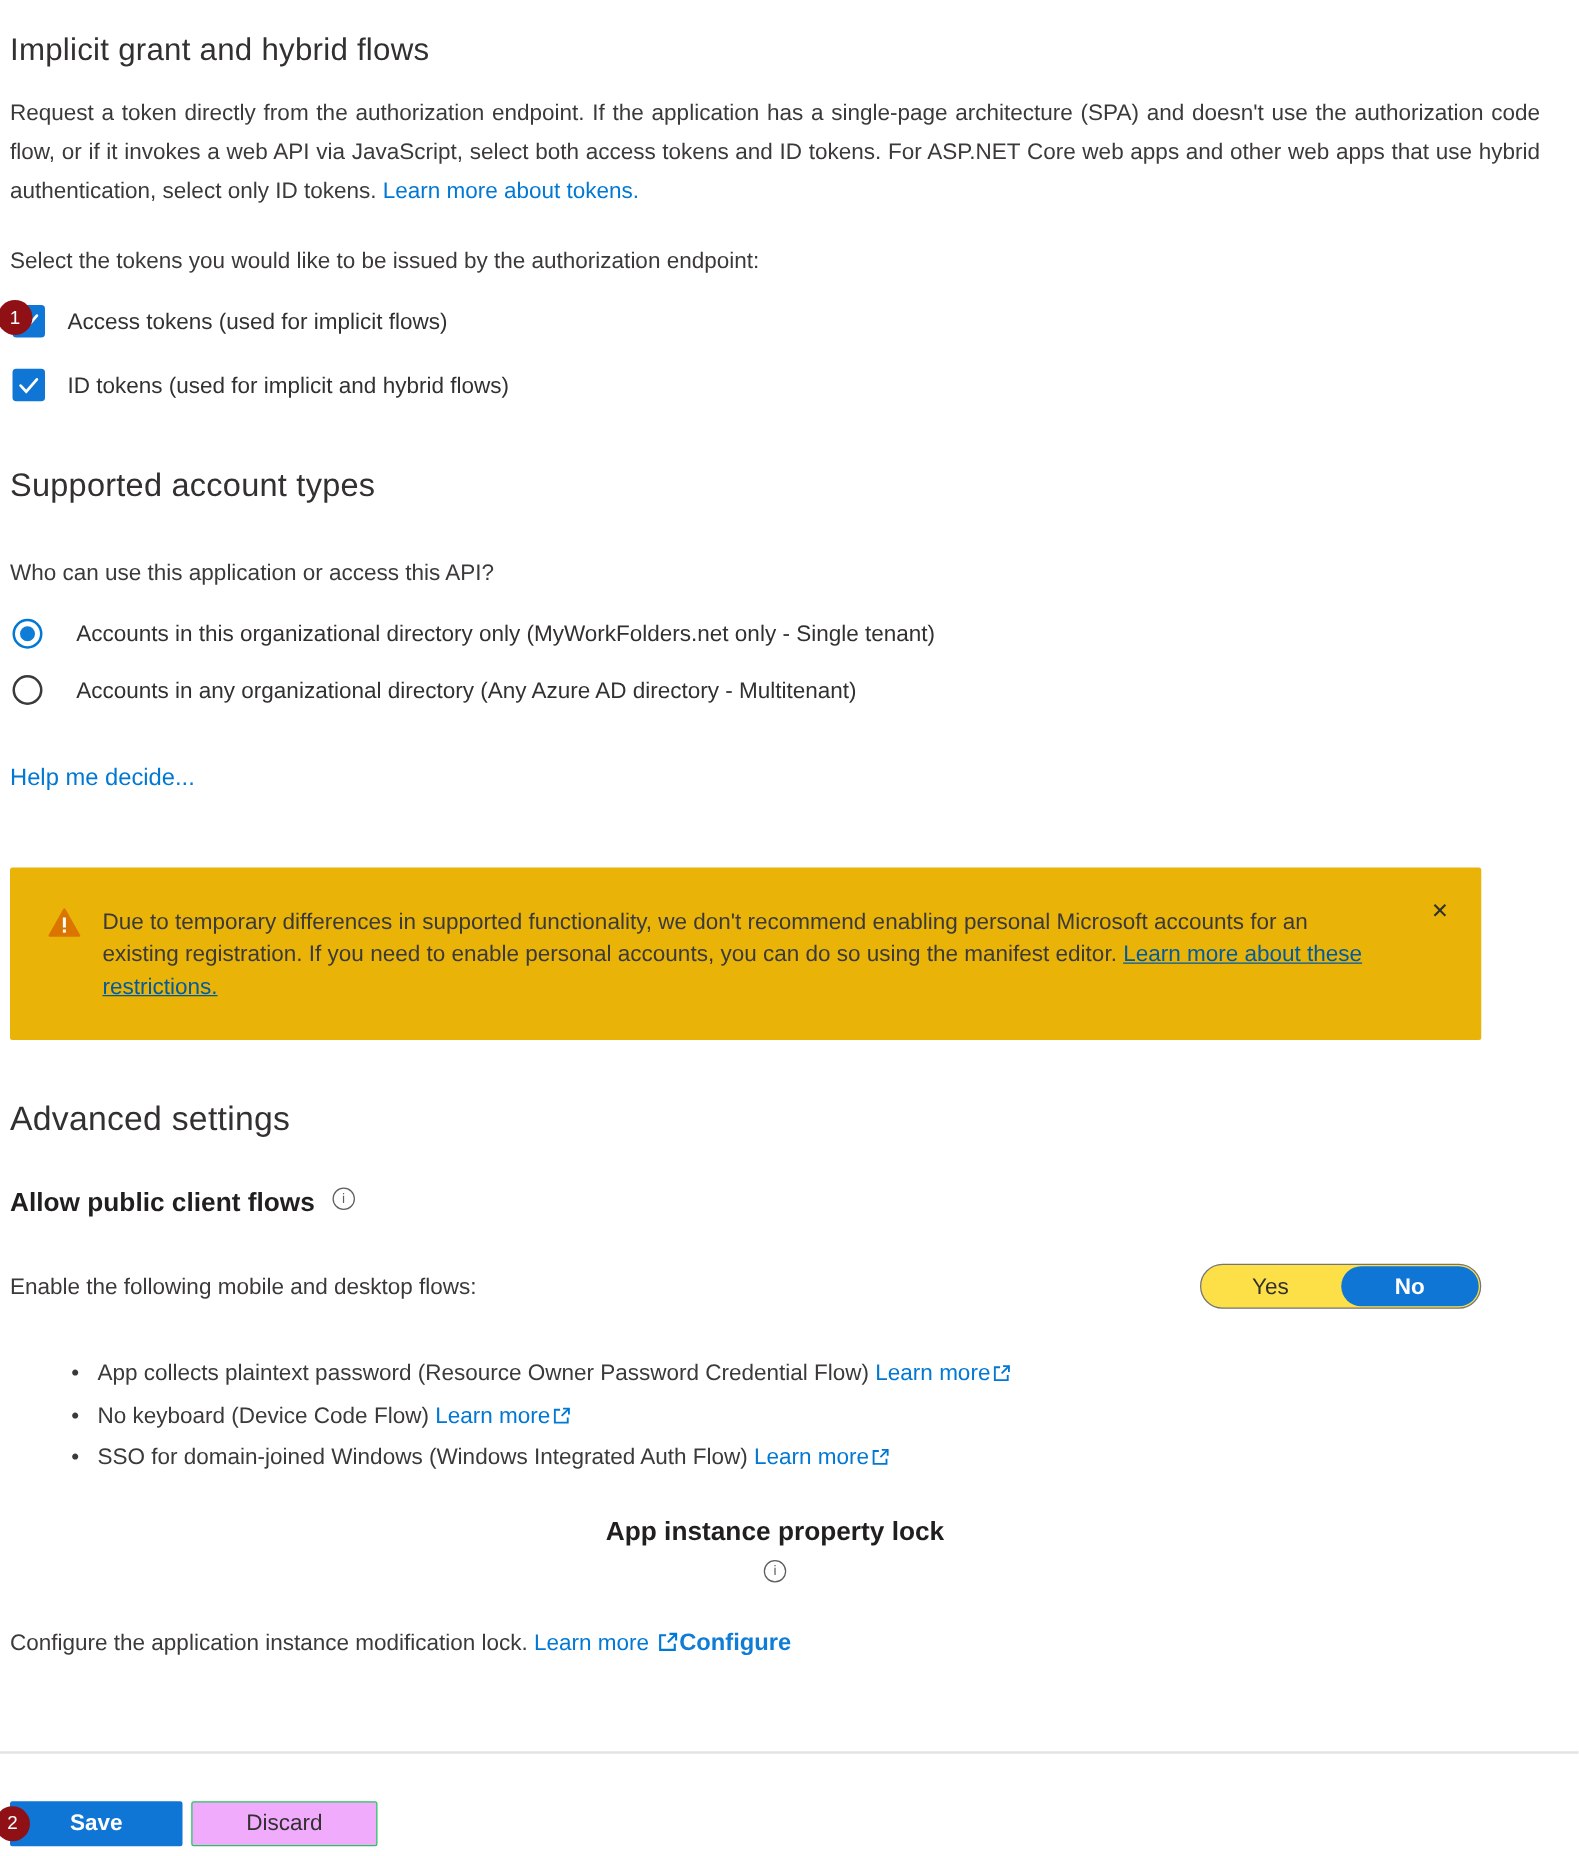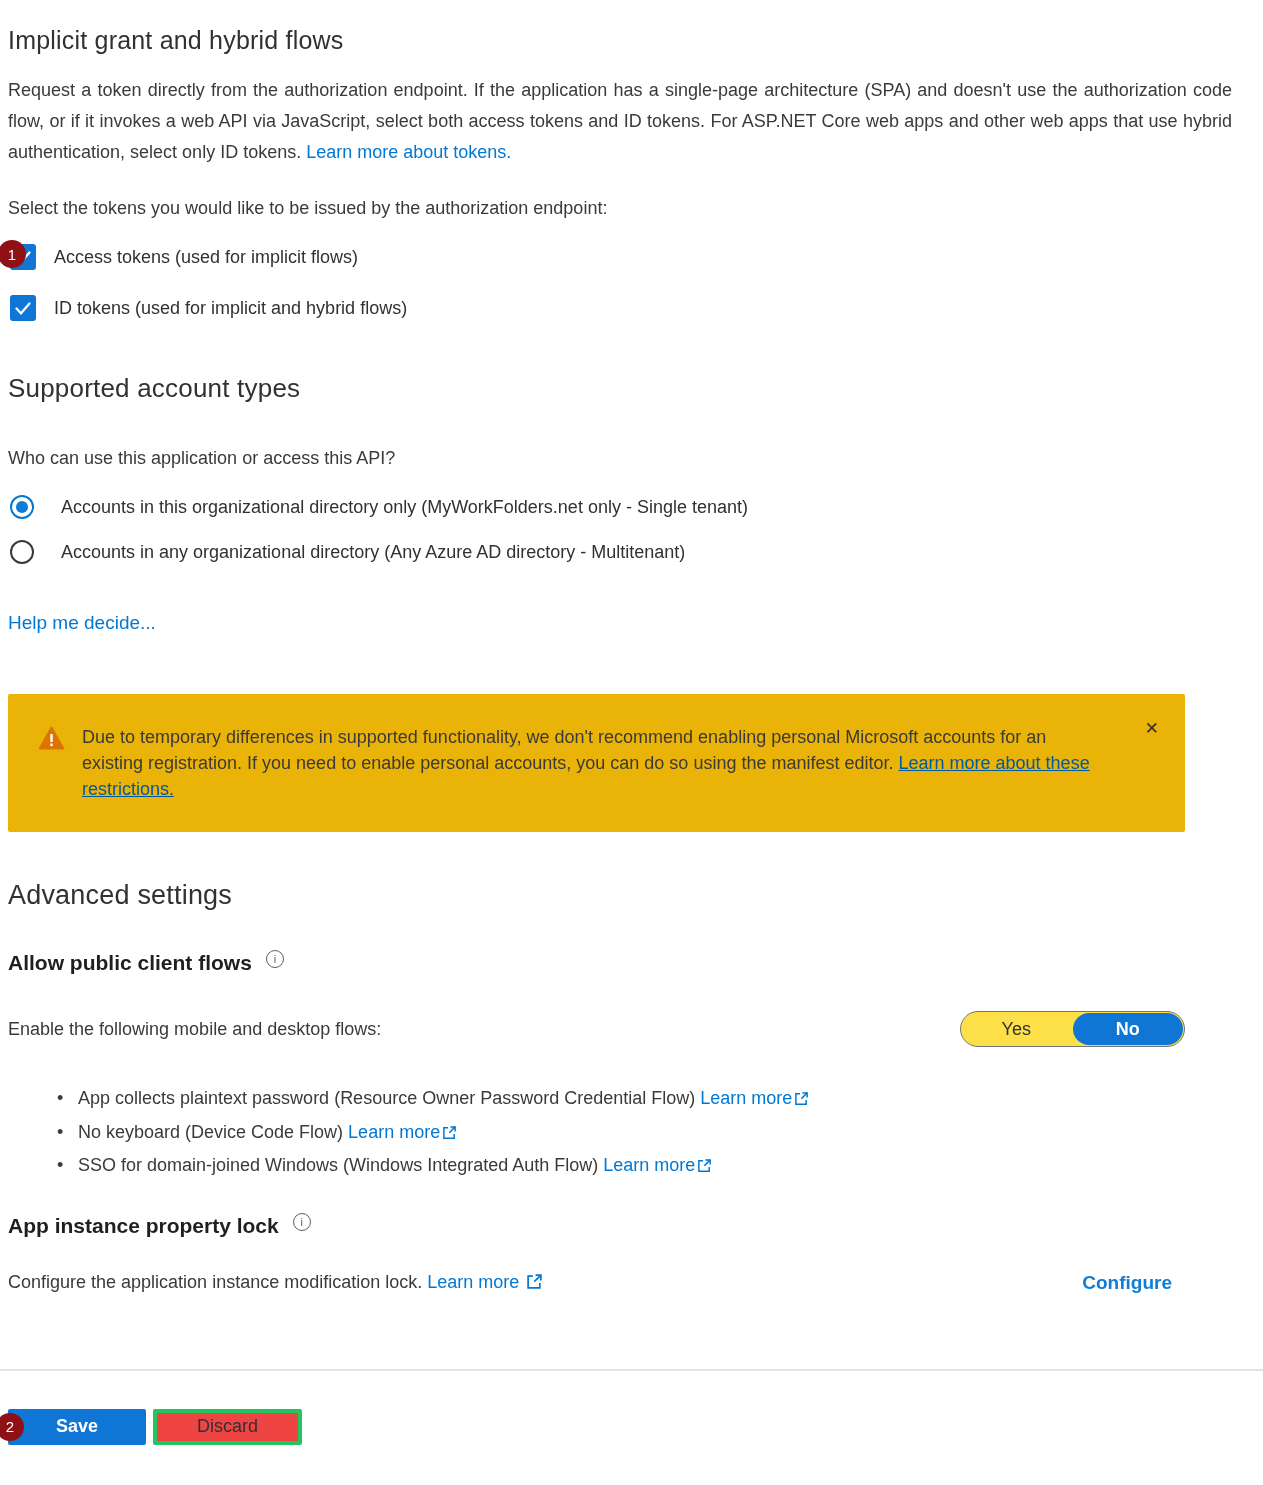--- a/index.html
+++ b/index.html
@@ -175,27 +175,27 @@
     color: #3b3a39;
   }
   ul.flow-list li::before {
     content: "\2022";
     position: absolute;
     left: -21px;
     color: #3b3a39;
   }
   .ext-icon { display: inline-block; vertical-align: -2px; margin-left: 2px; }
 
-  .lock-heading { margin-top: 30px; }
+  .lock-heading { margin-top: 30px; flex-direction: column; }
 
   .configure-row {
     margin-top: 34px;
     display: flex;
     align-items: center;
-    justify-content: space-between;
+    justify-content: flex-start;
   }
   .configure-row .left { font-size: 18px; color: #3b3a39; }
   .configure-link {
     font-size: 19px;
     font-weight: 700;
     color: #0f7cd6;
     margin-right: 60px;
     cursor: pointer;
     text-decoration: none;
   }
@@ -218,24 +218,24 @@
     color: #ffffff;
     font-weight: 700;
     font-size: 18px;
     border: none;
     border-radius: 2px;
     position: relative;
   }
   .badge-2 { left: -12px; top: 4px; }
   .discard-btn {
     width: 149px; height: 36px;
-    background: #ef4444;
-    color: #323130;
-    font-size: 18px;
-    border: 4px solid #22c55e;
+    background: #f0abfc;
+    color: #323130;
+    font-size: 18px;
+    border: 1px solid #22c55e;
     border-radius: 2px;
   }
   .bottom-pad { height: 12px; }
 </style>
 </head>
 <body>
 
 <div class="container">
 
   <h1 class="section-title">Implicit grant and hybrid flows</h1>

